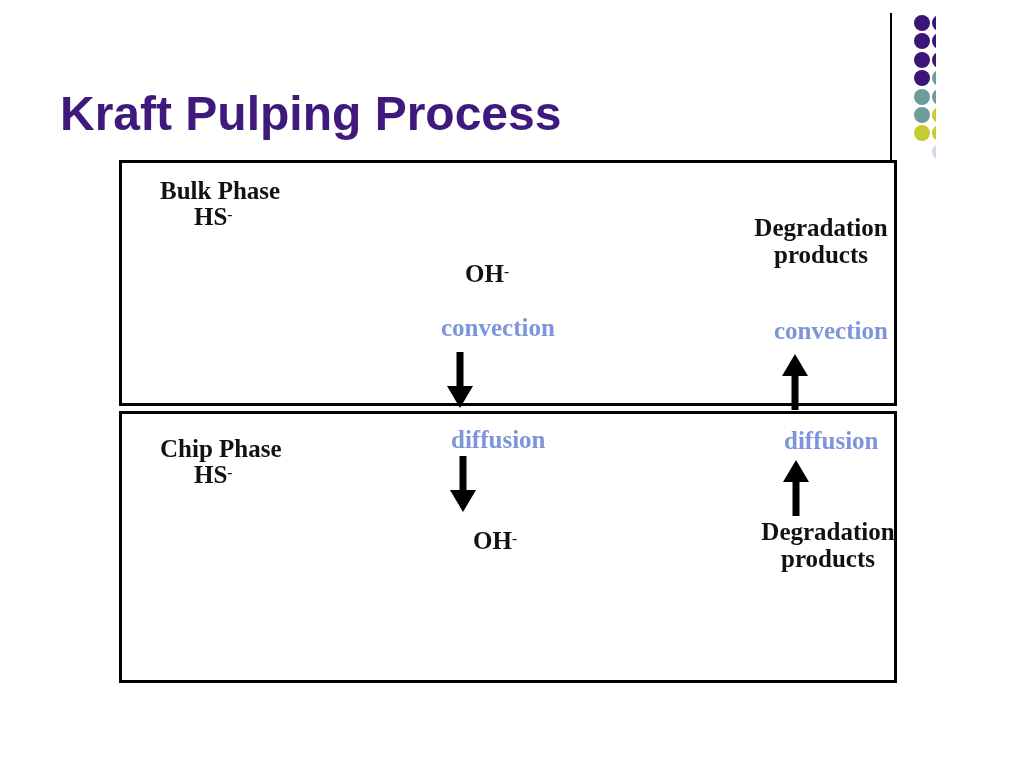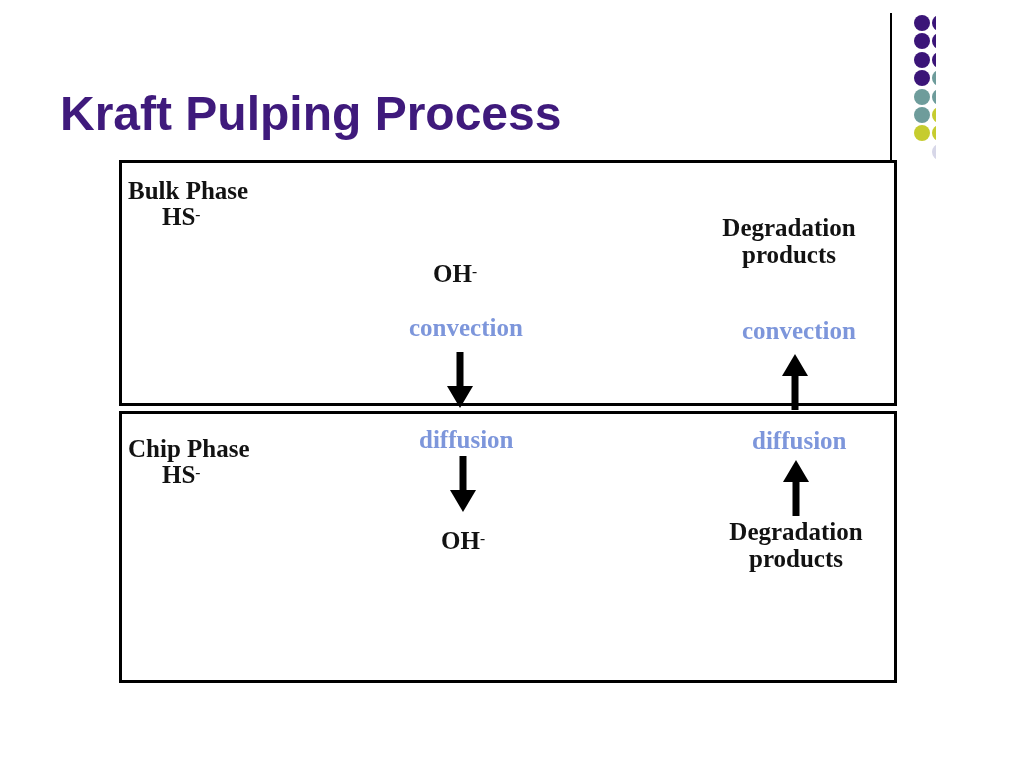--- a/index.html
+++ b/index.html
@@ -17,21 +17,21 @@
     position:absolute;left:60px;top:88px;
     font-family:"Liberation Sans", sans-serif;font-weight:bold;font-size:48px;
     color:var(--c-title);white-space:nowrap;line-height:1.1;
   }
   .vrule{position:absolute;left:890px;top:13px;width:2px;height:174px;background:#000;}
   .dots{position:absolute;left:914px;top:15px;width:95px;height:155px;}
   .dot{position:absolute;width:16px;height:16px;border-radius:50%;}
   .phase-box{position:absolute;box-sizing:border-box;border:3px solid #000;background:#fff;}
   .bulk-box{left:119px;top:160px;width:778px;height:246px;}
   .chip-box{left:119px;top:411px;width:778px;height:272px;}
-  .t{position:absolute;font-weight:bold;font-size:25px;line-height:1.08;white-space:nowrap;}
+  .t{position:absolute;font-weight:bold;font-size:25px;line-height:1.08;white-space:nowrap;margin-left:32px;}
   .t sup{font-size:0.62em;vertical-align:6px;}
   .blue{color:var(--c-label_blue);}
   .center{text-align:center;white-space:normal;}
   .arrow{position:absolute;width:26px;height:56px;}
   .page-number{
     position:absolute;left:938px;top:708px;width:32px;text-align:left;
     font-family:"Liberation Sans", sans-serif;font-size:15px;color:var(--c-page_gray);margin-top:16px;
   }
 </style>
 </head>

